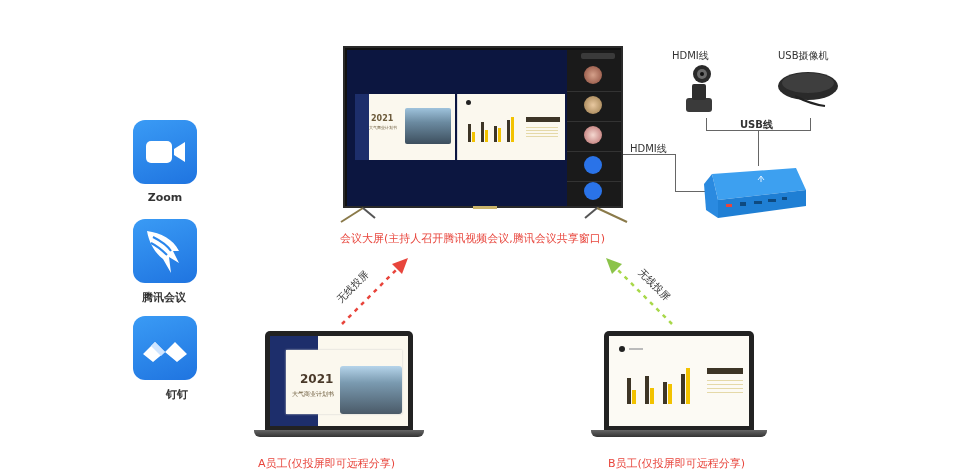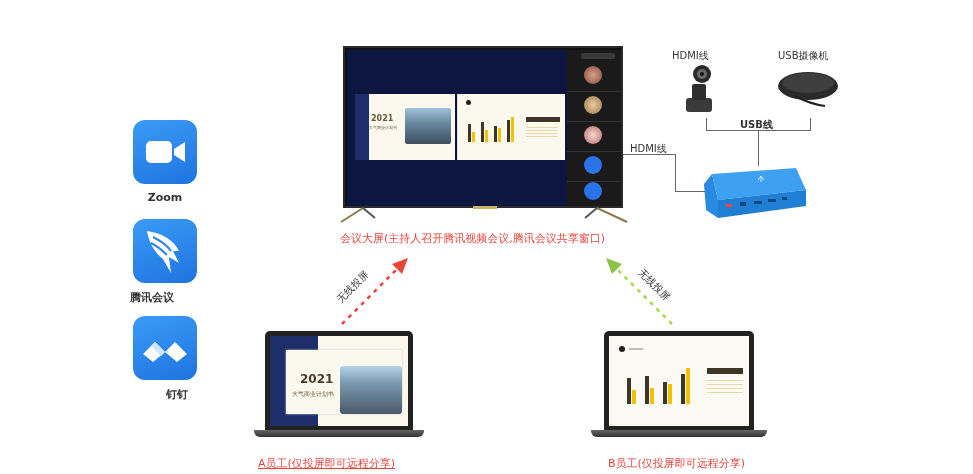--- a/index.html
+++ b/index.html
@@ -41,21 +41,21 @@
 </div>
 <div class="app-label" style="left:115px; top:191px;">Zoom</div>
 
 <div class="app-icon" style="left:133px; top:219px;">
   <svg width="64" height="64" viewBox="0 0 64 64">
     <path d="M14 12 C28 14 40 20 46 32 L40 32 L46 44 L36 38 L38 54 L30 40 C22 34 16 24 14 12 Z" fill="#fff"></path>
     <path d="M20 18 C28 22 34 26 38 32" stroke="#2a86ec" stroke-width="2" fill="none"></path>
     <path d="M18 24 C26 28 30 32 34 36" stroke="#2a86ec" stroke-width="2" fill="none"></path>
   </svg>
 </div>
-<div class="app-label" style="left:102px; top:290px;">腾讯会议</div>
+<div class="app-label" style="left:114px; top:290px;">腾讯会议</div>
 
 <div class="app-icon" style="left:133px; top:316px;">
   <svg width="64" height="64" viewBox="0 0 64 64">
     <polygon points="10,38 22,26 32,36 42,26 54,38 44,46 32,36 20,46" fill="#fff"></polygon>
     <polygon points="22,26 32,36 28,40 18,30" fill="#cfe5ff"></polygon>
   </svg>
 </div>
 <div class="app-label" style="left:127px; top:387px;">钉钉</div>
 
 <div class="tv-frame">
@@ -165,21 +165,21 @@
 <div class="laptop-lid" style="left:265px; top:331px; width:148px; height:99px;">
   <div class="abs" style="left:5px; top:5px; width:138px; height:90px; background:#fbf8ee;">
     <div class="abs" style="left:0; top:0; width:48px; height:90px; background:#1d2e6b;"></div>
     <div class="abs" style="left:16px; top:14px; width:116px; height:64px; background:#fbf8ee; box-shadow:0 0 2px #ccc;"></div>
     <div class="abs" style="left:30px; top:36px; font-size:12px; font-weight:bold; color:#4a3a2a;">2021</div>
     <div class="abs" style="left:22px; top:54px; font-size:6px; color:#6b5a3a; white-space:nowrap;">大气商业计划书</div>
     <div class="abs" style="left:70px; top:30px; width:62px; height:48px; background:linear-gradient(#b5d4ea 0%, #7a9ab0 35%, #4a5a68 100%); border-radius:3px;"></div>
   </div>
 </div>
 <div class="laptop-base" style="left:254px; top:430px; width:170px;"></div>
-<div class="caption-red" style="left:258px; top:456px;text-decoration:underline;">A员工(仅投屏即可远程分享)</div>
+<div class="caption-red" style="left:258px; top:456px;">A员工(仅投屏即可远程分享)</div>
 
 <div class="laptop-lid" style="left:604px; top:331px; width:150px; height:99px;">
   <div class="abs" style="left:5px; top:5px; width:140px; height:90px; background:#fcfaf4;">
     <div class="abs" style="left:10px; top:10px; width:6px; height:6px; background:#222; border-radius:50%;"></div>
     <div class="abs" style="left:20px; top:12px; width:14px; height:2px; background:#bbb;"></div>
     <div class="abs" style="left:18px; top:32px; width:70px; height:36px;">
       <div class="bar" style="left:0; height:26px; width:4px; background:#3d3526;"></div>
       <div class="bar" style="left:5px; height:14px; width:4px; background:#f2c200;"></div>
       <div class="bar" style="left:18px; height:28px; width:4px; background:#3d3526;"></div>
       <div class="bar" style="left:23px; height:16px; width:4px; background:#f2c200;"></div>

